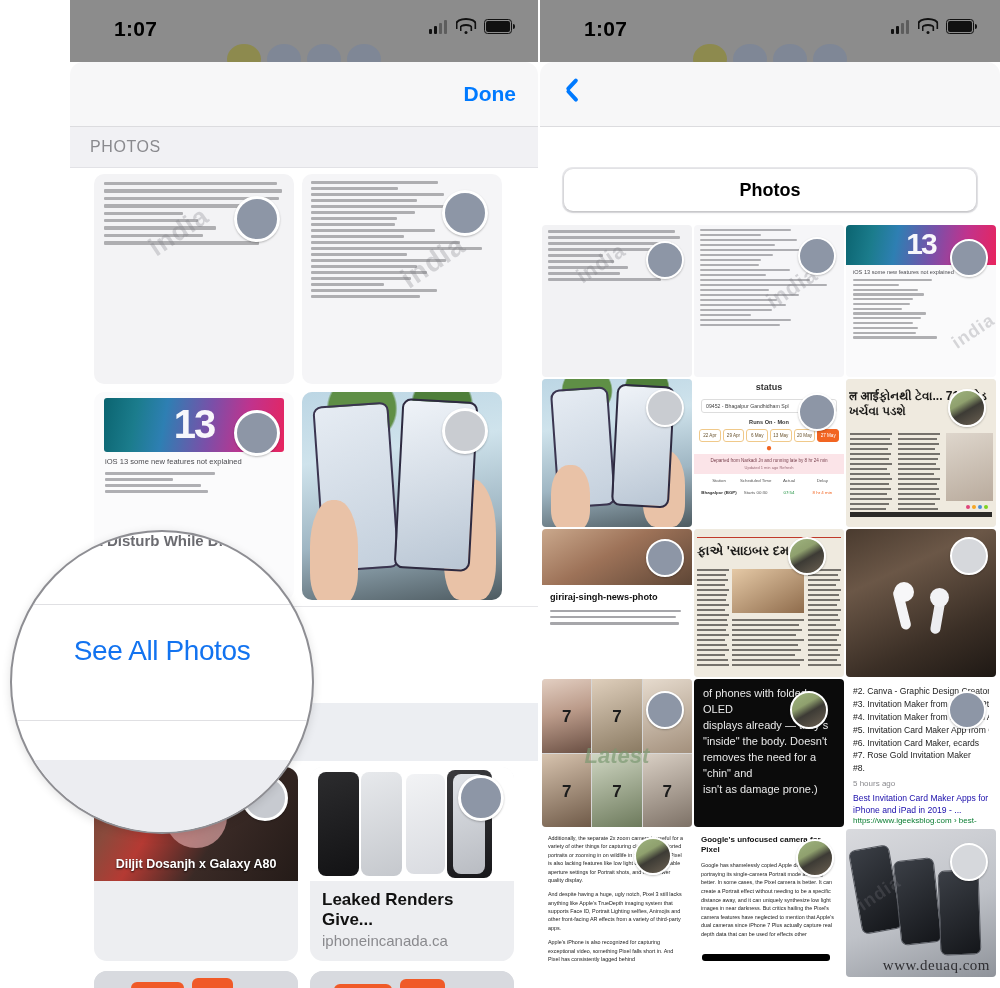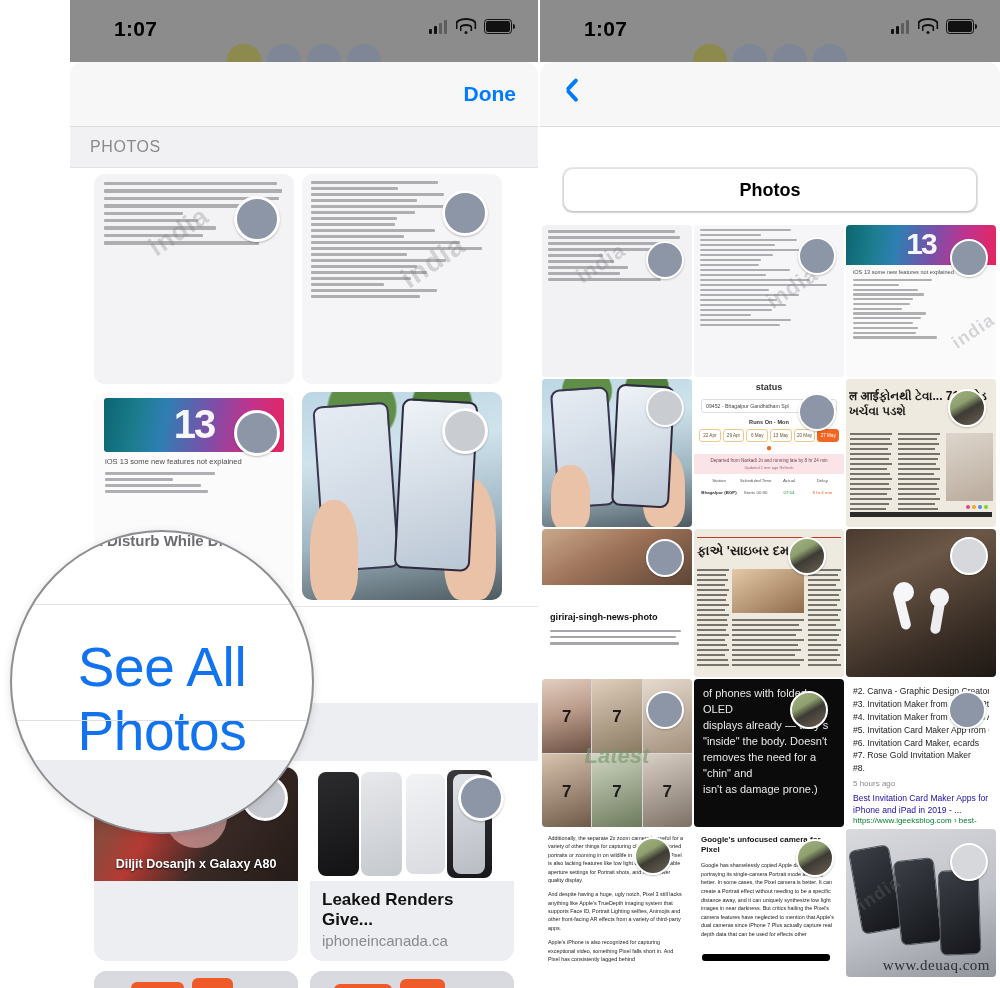--- a/index.html
+++ b/index.html
@@ -177,21 +177,21 @@
   .orangethumb i{position:absolute;display:block;background:#f05a28;border-radius:6px;}
 
   
   #magnifier{
     position:absolute;left:10px;top:530px;width:300px;height:300px;border-radius:50%;
     background:#fff;border:2px solid #8e8e93;overflow:hidden;
     box-shadow:0 2px 10px rgba(0,0,0,.12);
   }
   #magnifier .mtext{
     position:absolute;left:0;right:0;top:103px;text-align:center;
-    font-size:55px;color:#1273f0;letter-spacing:-.4px;
+    font-size:28px;color:#1273f0;letter-spacing:-.4px;
   }
   #magnifier .mline{position:absolute;left:0;right:0;height:1px;background:#e0e0e3;}
   #magnifier .mtop{
     position:absolute;left:0;right:0;top:0;height:18px;
     font-size:15px;color:#6b6b70;font-weight:bold;text-align:center;overflow:hidden;
   }
   #magnifier .mbot{position:absolute;left:0;right:0;bottom:0;height:72px;background:#ecedf1;}
   .nwp{width:100%;height:100%;background:#efeadf;position:relative;overflow:hidden;}
   .nwp .hl{position:absolute;left:0;right:0;background:#2c2a28;}
   .nwp .col{position:absolute;top:0;bottom:0;}
@@ -587,21 +587,21 @@
               <span style="width:4px;height:4px;border-radius:50%;background:#4a90d9;display:block;"></span>
               <span style="width:4px;height:4px;border-radius:50%;background:#7ed321;display:block;"></span>
             </div>
             <div class="hl" style="bottom:10px;height:5px;left:4px;right:4px;"></div>
           </div>
           <div class="badge sm face" style="right:10px;top:10px;"></div>
         </div>
 
         <div class="cell" style="width:150px;height:148px;background:#fff;">
           <div style="height:56px;background:linear-gradient(150deg,#caa88c 0%,#9d7258 45%,#5e4636 100%);"></div>
-          <div class="news" style="height:auto;margin-top:20px;">
+          <div class="news" style="height:auto;">
             <div class="h" style="font-size:9.2px;">giriraj-singh-news-photo</div>
             <div class="b">
               <i style="width:98%;height:2.4px;margin-bottom:4px;"></i>
                 <i style="width:94%;height:2.4px;margin-bottom:4px;"></i>
                 <i style="width:96%;height:2.4px;margin-bottom:4px;"></i>
             </div>
           </div>
           <div class="badge sm" style="right:8px;top:10px;"></div>
         </div>
 

